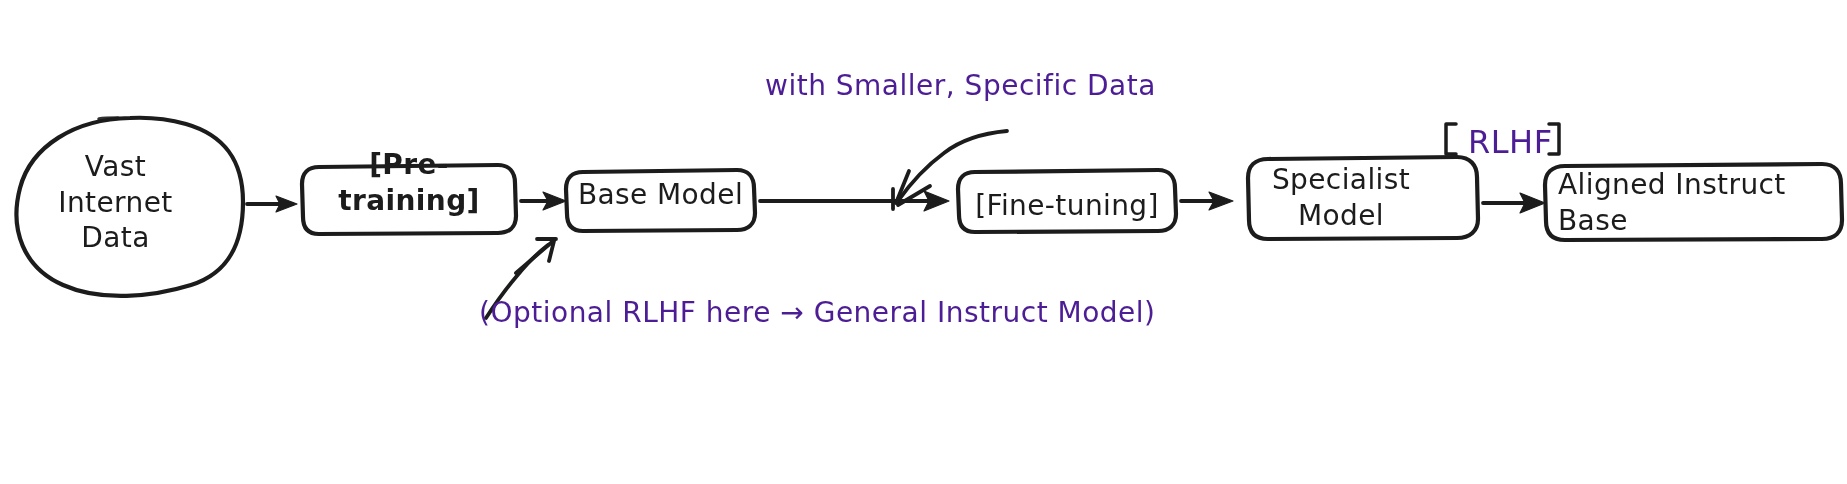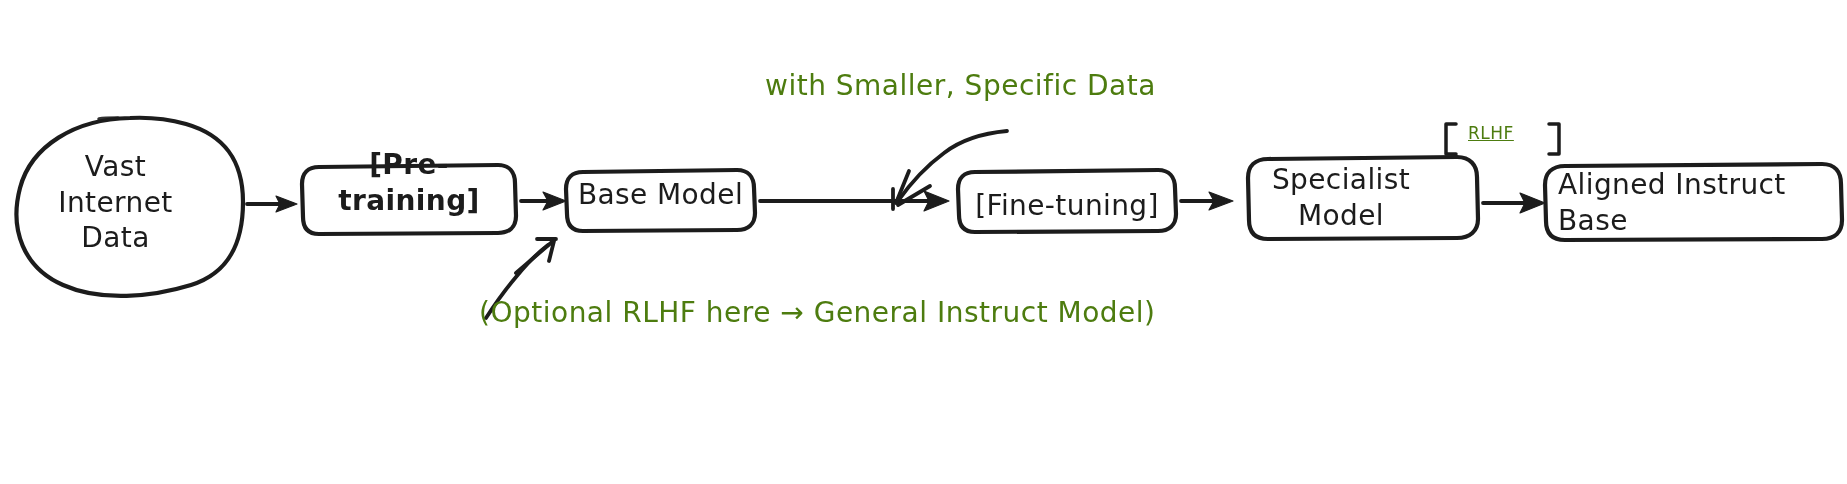--- a/index.html
+++ b/index.html
@@ -40,27 +40,27 @@
     color: #1c1c1c;
     font-family: "DejaVu Sans", sans-serif;
     white-space: pre-line;
   }
   .node-label.left {
     align-items: flex-start;
     text-align: left;
   }
   .annot {
     position: absolute;
-    color: #4d7c0f;
+    color: #4c1d95;
     letter-spacing: 0.5px;
     font-family: "DejaVu Sans", sans-serif;
     white-space: nowrap;
   }
   .sz-28 { font-size: 28px; }
-  .sz-26 { font-size: 17px; text-decoration: underline; }
+  .sz-26 { font-size: 32px; }
   .sz-24 { font-size: 28px; }
 </style>
 </head>
 <body>
 
 <svg id="canvas" viewBox="0 0 1847 484" xmlns="http://www.w3.org/2000/svg">
   <defs>
     <style>
       .stroke { fill: none; stroke: #1c1c1c; stroke-linecap: round; stroke-linejoin: round; }
       .w4 { stroke-width: 4.2; }

